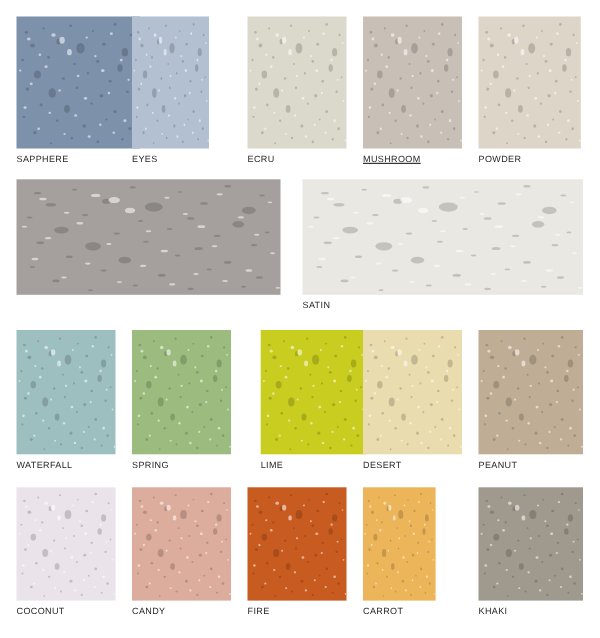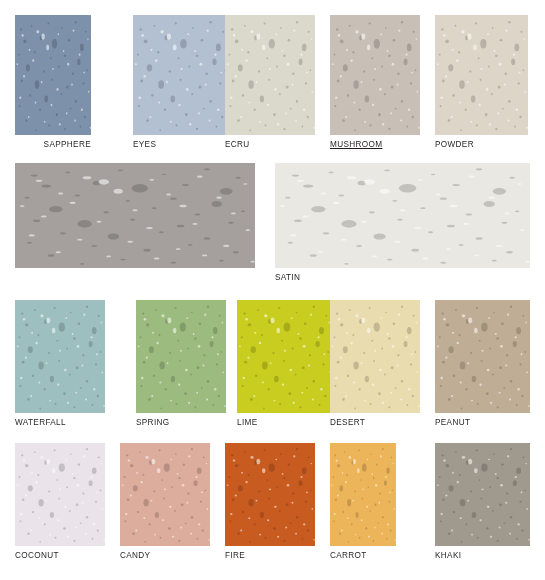--- a/index.html
+++ b/index.html
@@ -56,21 +56,21 @@
     line-height: 10px;
     font-weight: 400;
     -webkit-font-smoothing: none;
   }
 </style>
 </head>
 <body>
 
 <div id="palette-sheet" style="background: rgb(255, 255, 255);">
     <div class="swatch-row" style="top: 15px;">
-      <div class="swatch-cell" style="left: 15px; width: 76px; text-align: right;">
+      <div class="swatch-cell" style="left: 15px; width: 112px;">
         <div class="swatch-chip" style="height: 120px; background: rgb(125, 145, 171);">
           <svg class="speckle-svg" viewBox="0 0 100 100" preserveAspectRatio="none">
             <g fill="#000000" opacity="0.16">
               <ellipse cx="8" cy="12" rx="1.4" ry="1"></ellipse>
               <ellipse cx="22" cy="9" rx="1" ry="0.8"></ellipse>
               <ellipse cx="44" cy="7" rx="1.2" ry="0.9"></ellipse>
               <ellipse cx="62" cy="11" rx="0.9" ry="0.7"></ellipse>
               <ellipse cx="80" cy="6" rx="1.3" ry="1.1"></ellipse>
               <ellipse cx="93" cy="14" rx="1.1" ry="0.9"></ellipse>
               <ellipse cx="13" cy="22" rx="2" ry="1.5"></ellipse>
@@ -137,21 +137,21 @@
               <ellipse cx="18" cy="85" rx="1.1" ry="0.9"></ellipse>
               <ellipse cx="39" cy="89" rx="1" ry="0.8"></ellipse>
               <ellipse cx="59" cy="91" rx="1.2" ry="1"></ellipse>
               <ellipse cx="79" cy="88" rx="1.1" ry="0.9"></ellipse>
               <ellipse cx="99" cy="94" rx="0.9" ry="0.8"></ellipse>
             </g>
           </svg>
         </div>
         <div class="swatch-label" style="color: rgb(35, 31, 32);">SAPPHERE</div>
       </div>
-      <div class="swatch-cell" style="left: 133px; width: 97px;">
+      <div class="swatch-cell" style="left: 120px; width: 70px;">
         <div class="swatch-chip" style="height: 120px; background: rgb(178, 192, 210);">
           <svg class="speckle-svg" viewBox="0 0 100 100" preserveAspectRatio="none">
             <g fill="#000000" opacity="0.16">
               <ellipse cx="8" cy="12" rx="1.4" ry="1"></ellipse>
               <ellipse cx="22" cy="9" rx="1" ry="0.8"></ellipse>
               <ellipse cx="44" cy="7" rx="1.2" ry="0.9"></ellipse>
               <ellipse cx="62" cy="11" rx="0.9" ry="0.7"></ellipse>
               <ellipse cx="80" cy="6" rx="1.3" ry="1.1"></ellipse>
               <ellipse cx="93" cy="14" rx="1.1" ry="0.9"></ellipse>
               <ellipse cx="13" cy="22" rx="2" ry="1.5"></ellipse>
@@ -707,21 +707,21 @@
               <ellipse cx="18" cy="85" rx="1.1" ry="0.9"></ellipse>
               <ellipse cx="39" cy="89" rx="1" ry="0.8"></ellipse>
               <ellipse cx="59" cy="91" rx="1.2" ry="1"></ellipse>
               <ellipse cx="79" cy="88" rx="1.1" ry="0.9"></ellipse>
               <ellipse cx="99" cy="94" rx="0.9" ry="0.8"></ellipse>
             </g>
           </svg>
         </div>
         <div class="swatch-label" style="color: rgb(35, 31, 32);">WATERFALL</div>
       </div>
-      <div class="swatch-cell" style="left: 136px; width: 90px;">
+      <div class="swatch-cell" style="left: 120px; width: 90px;">
         <div class="swatch-chip" style="height: 113px; background: rgb(156, 188, 127);">
           <svg class="speckle-svg" viewBox="0 0 100 100" preserveAspectRatio="none">
             <g fill="#000000" opacity="0.16">
               <ellipse cx="8" cy="12" rx="1.4" ry="1"></ellipse>
               <ellipse cx="22" cy="9" rx="1" ry="0.8"></ellipse>
               <ellipse cx="44" cy="7" rx="1.2" ry="0.9"></ellipse>
               <ellipse cx="62" cy="11" rx="0.9" ry="0.7"></ellipse>
               <ellipse cx="80" cy="6" rx="1.3" ry="1.1"></ellipse>
               <ellipse cx="93" cy="14" rx="1.1" ry="0.9"></ellipse>
               <ellipse cx="13" cy="22" rx="2" ry="1.5"></ellipse>

